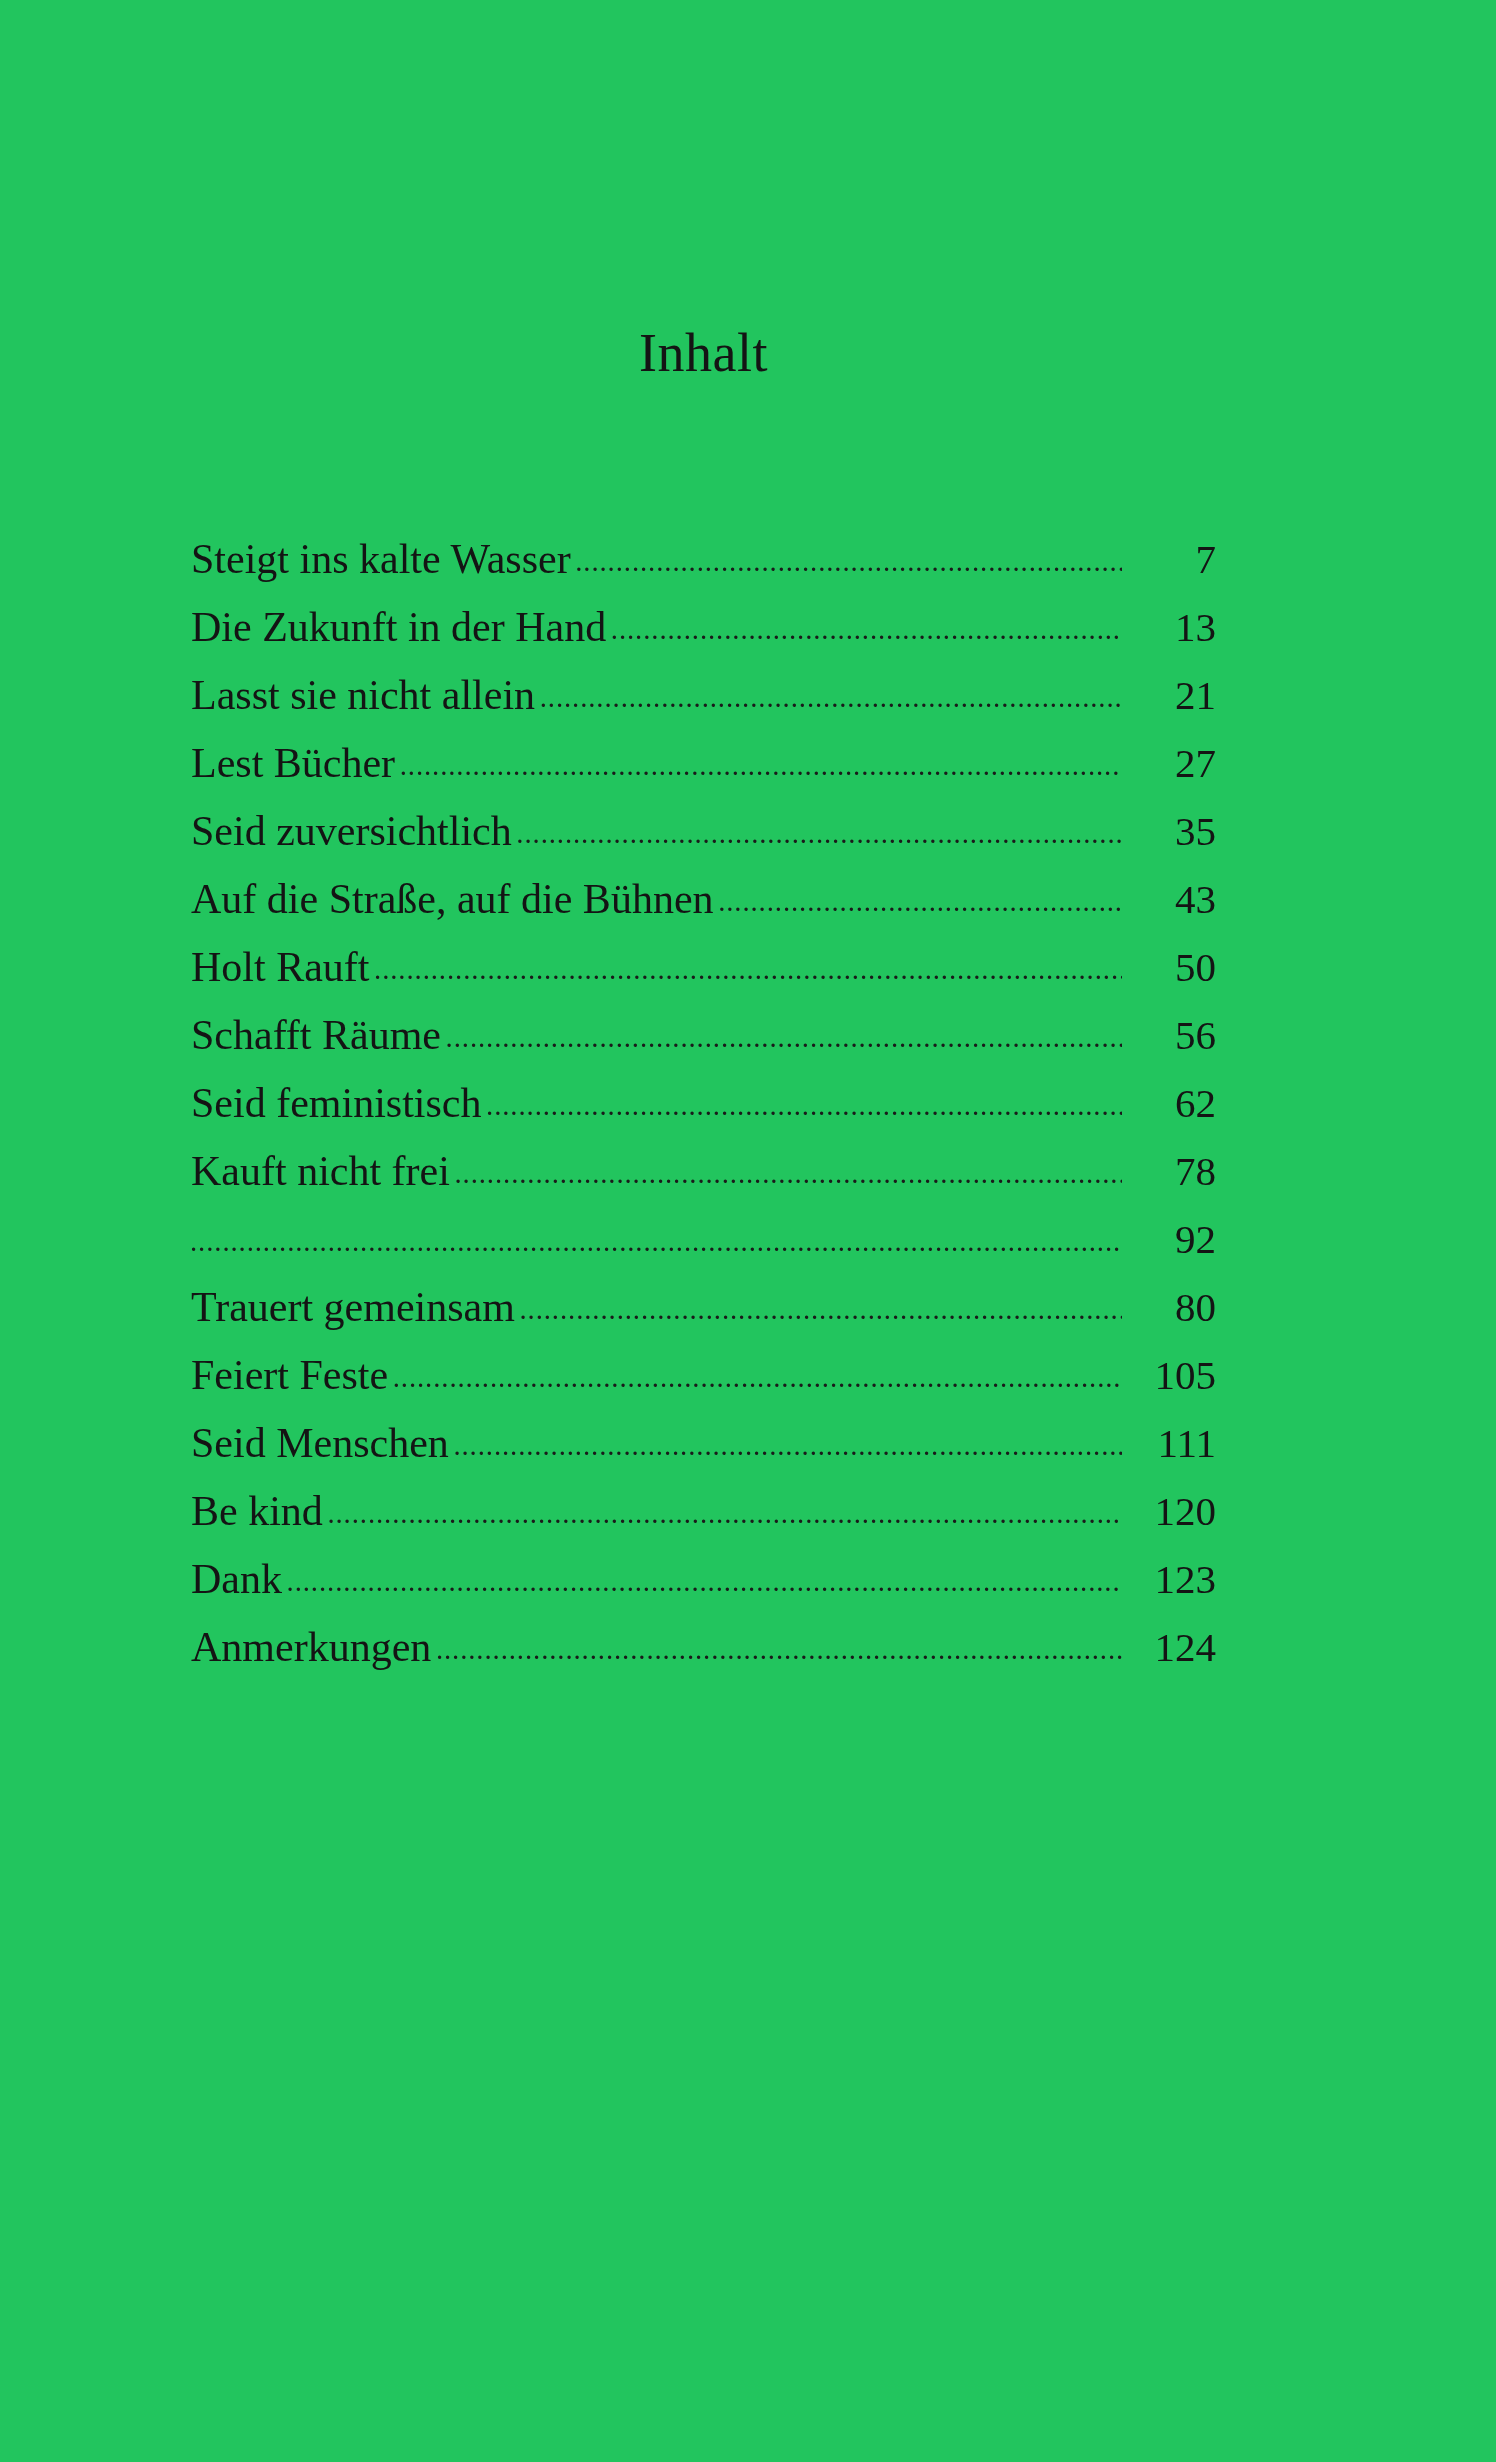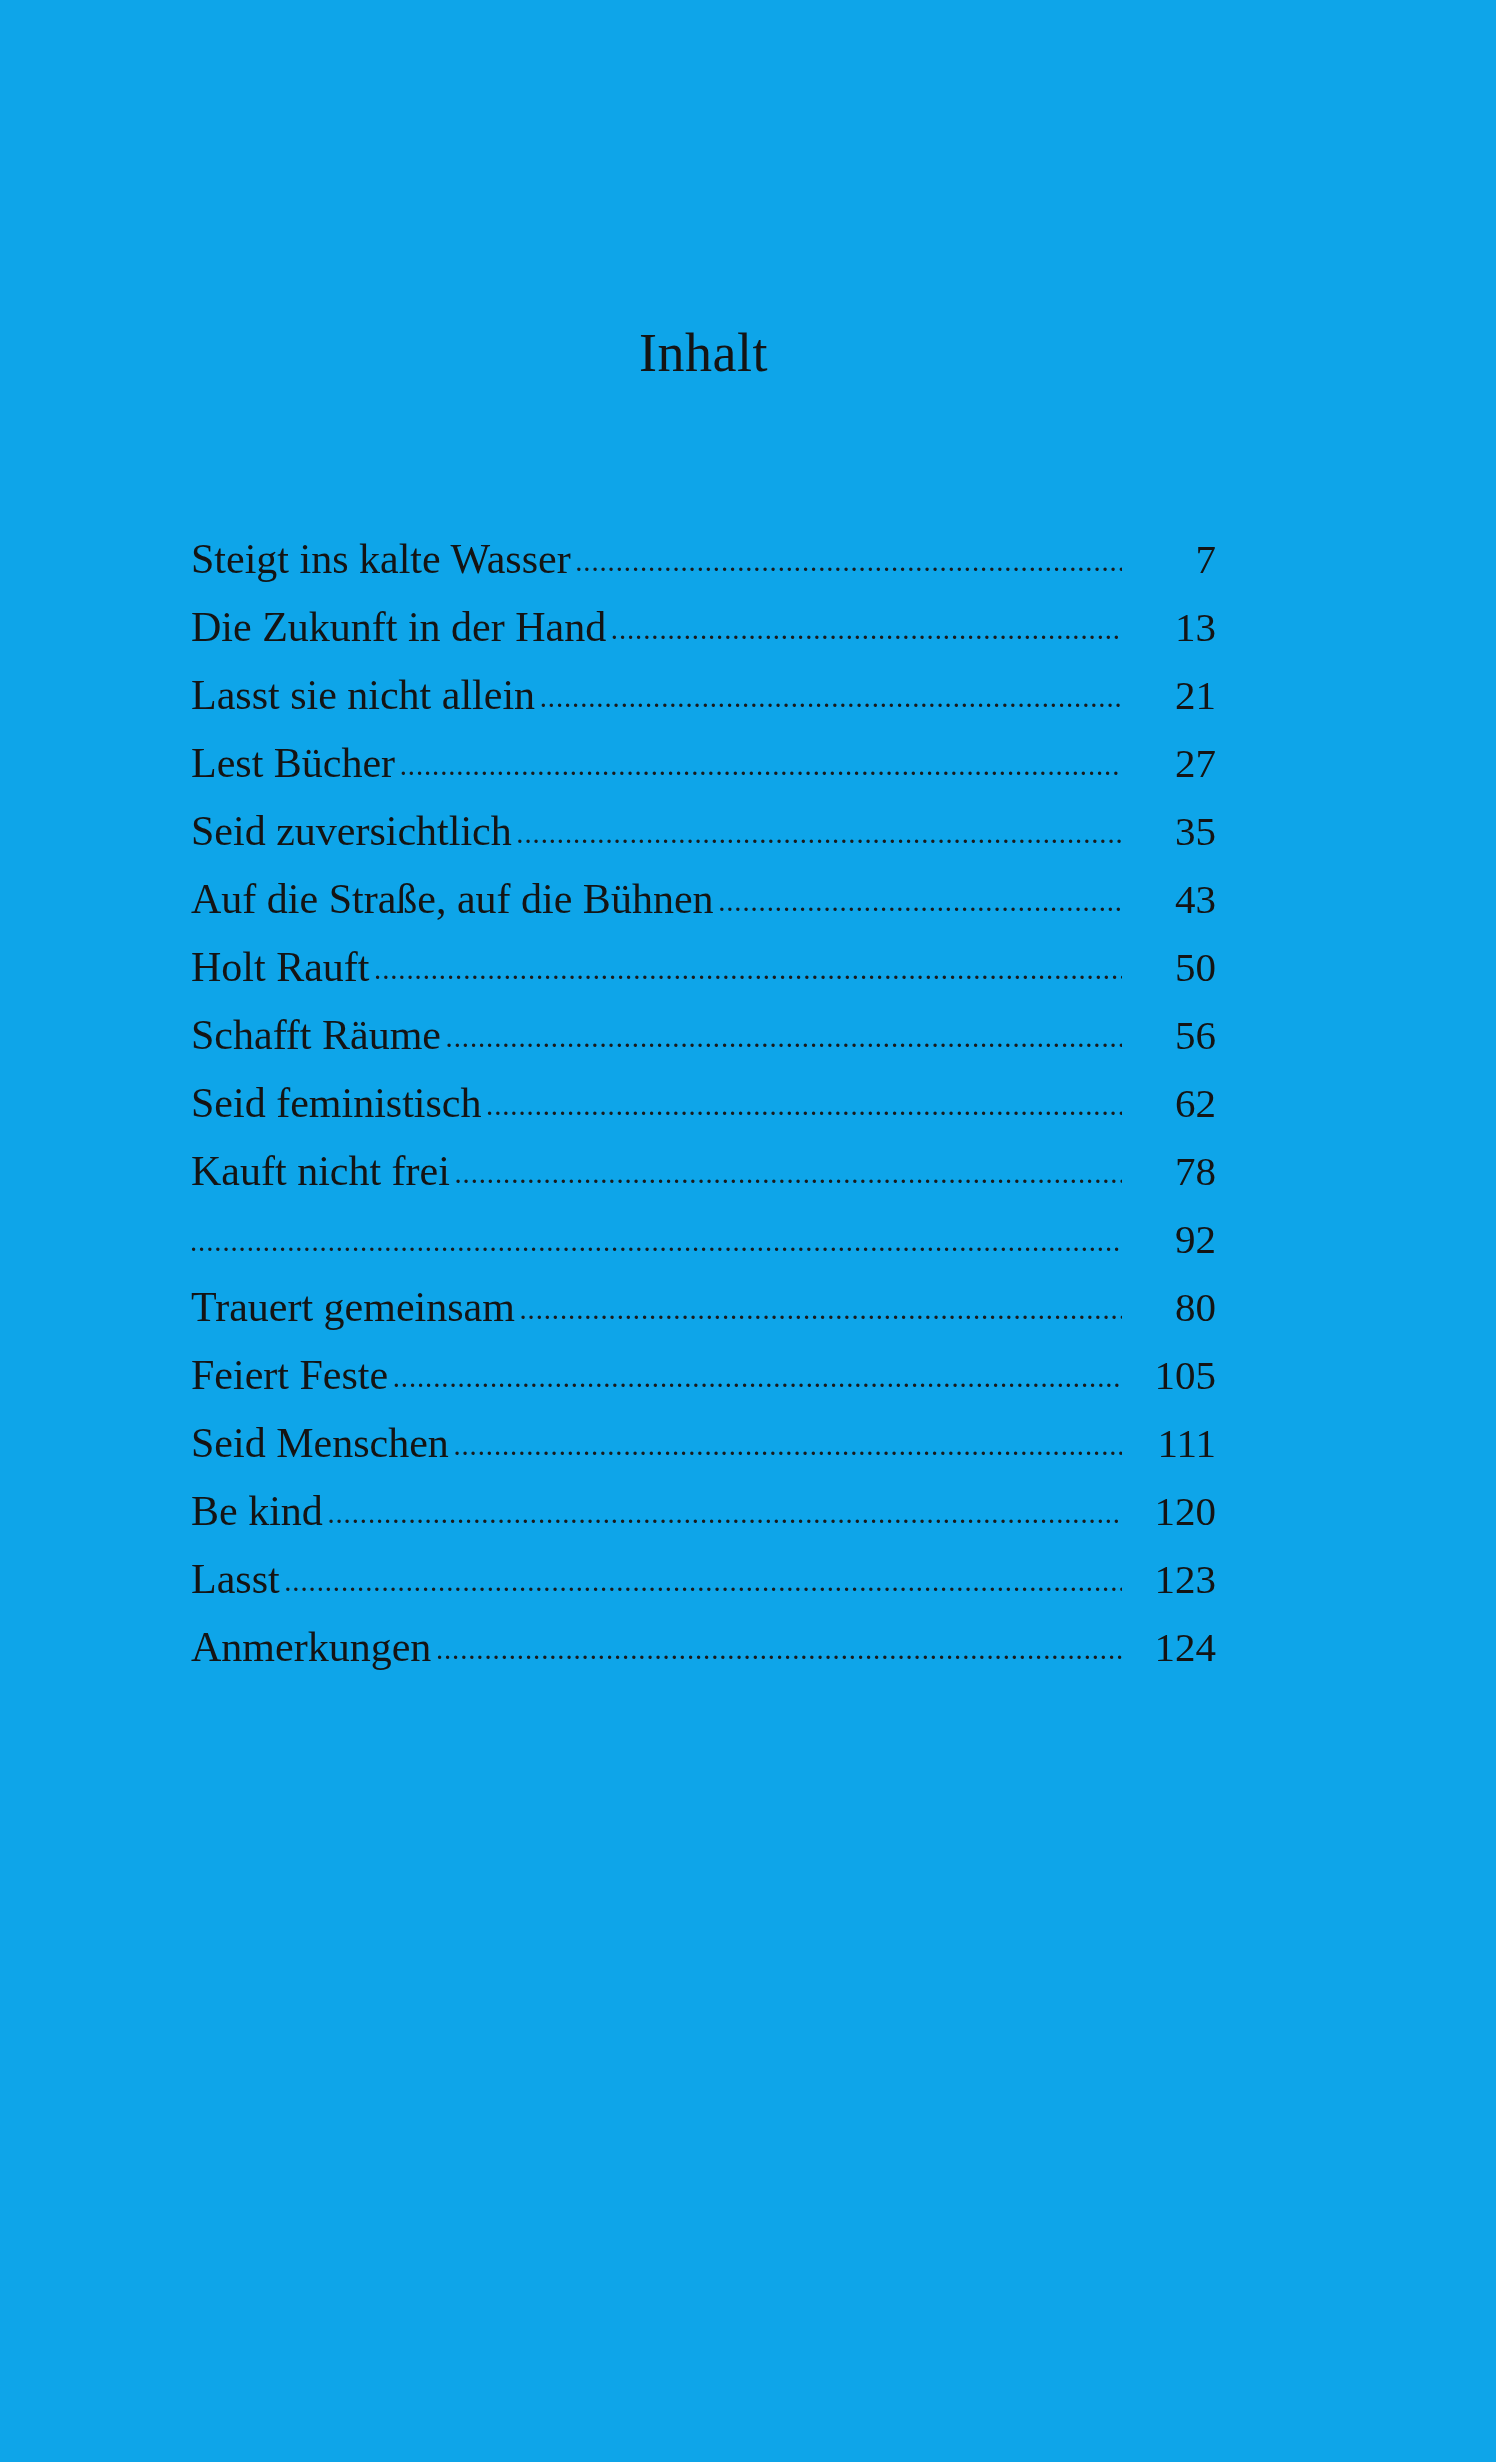--- a/index.html
+++ b/index.html
@@ -13,21 +13,21 @@
       position: relative;
       overflow: hidden;
       font-family: "Liberation Serif", "DejaVu Serif", serif;
       color: #141414;
     }
     .page {
       position: absolute;
       left: 0; top: 0;
       width: 1496px;
       height: 2462px;
-      background: #0ea5e9;
+      background: #22c55e;
     }
     .title {
       position: absolute;
       left: 0;
       width: 1407px;
       top: 316px;
       text-align: center;
       font-size: 54px;
       line-height: 75px;
       font-weight: normal;
@@ -154,21 +154,21 @@
       <span class="toc-title">Seid Menschen</span>
       <span class="toc-leader"></span>
       <span class="toc-page">111</span>
     </li>
     <li class="toc-row">
       <span class="toc-title">Be kind</span>
       <span class="toc-leader"></span>
       <span class="toc-page">120</span>
     </li>
     <li class="toc-row">
-      <span class="toc-title">Lasst</span>
+      <span class="toc-title">Dank</span>
       <span class="toc-leader"></span>
       <span class="toc-page">123</span>
     </li>
     <li class="toc-row">
       <span class="toc-title">Anmerkungen</span>
       <span class="toc-leader"></span>
       <span class="toc-page">124</span>
     </li>
   </ul>
 </div>

